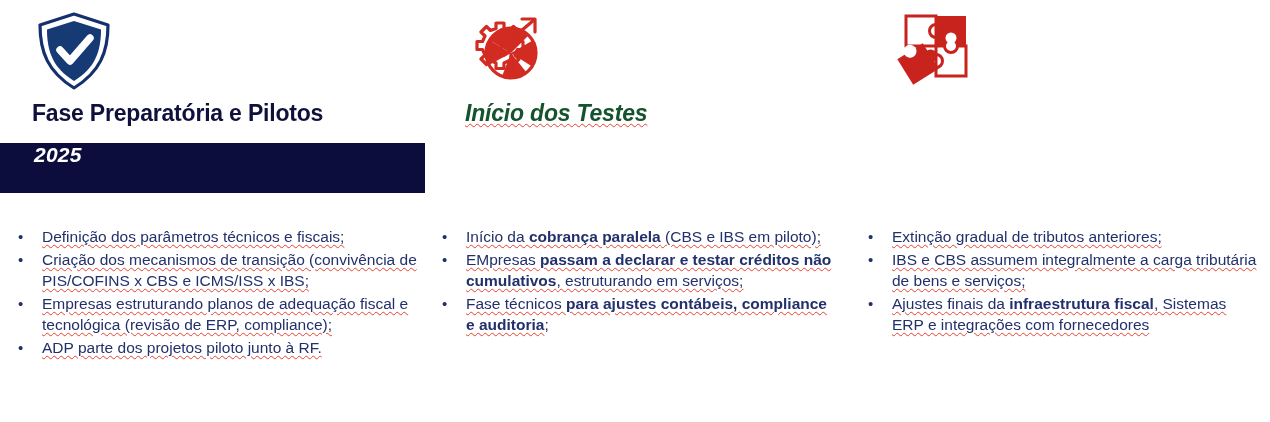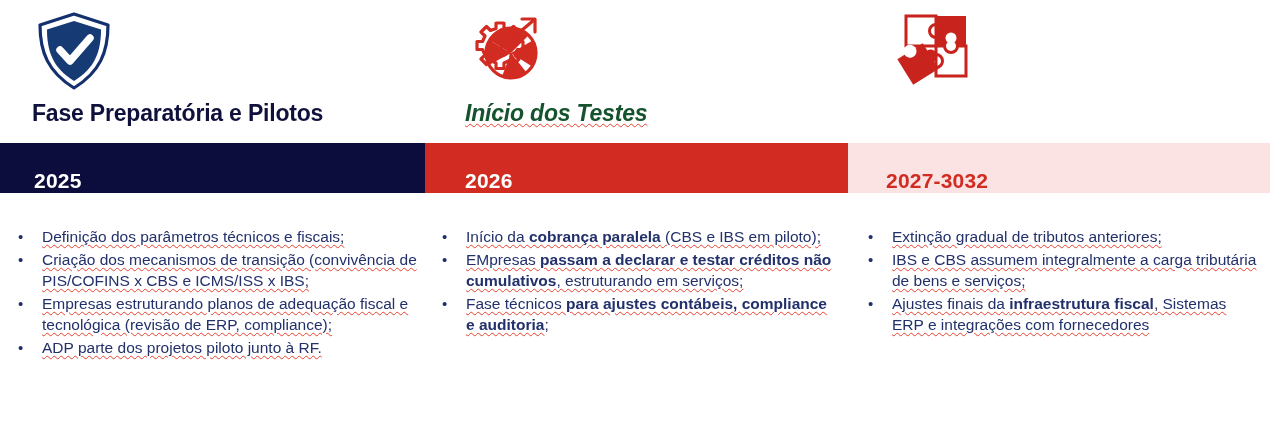--- a/index.html
+++ b/index.html
@@ -54,21 +54,22 @@
     text-decoration-thickness: 1px;
     text-underline-offset: 2px;
   }
 
   
   .band {
     position: absolute;
     top: 143px;
     height: 50px;
     display: flex;
-    align-items: flex-end;
+    align-items: flex-start;
+    font-style: italic;
   }
   .band .year {
     font-size: 21px;
     font-weight: bold;
     letter-spacing: 0.2px;
   }
   #band-1 { left: 0px;   width: 425px; background: #0c0c3d; }
   #band-1 .year { margin-left: 34px; color: #ffffff; }
   #band-2 { left: 425px; width: 423px; background: #d22b22; }
   #band-2 .year { margin-left: 40px; color: #ffffff; }
@@ -167,26 +168,20 @@
   <div class="phase-title" id="title-1">
     <span>Fase Preparatória e Pilotos</span>
   </div>
   <div class="phase-title" id="title-2">
     <span class="sq">Início dos Testes</span>
   </div>
 
   <div class="band" id="band-1">
     <span class="year">2025</span>
   </div>
-  <div class="band" id="band-2">
-    <span class="year">2026</span>
-  </div>
-  <div class="band" id="band-3">
-    <span class="year">2027-3032</span>
-  </div>
 
   <div class="col" id="col-1">
       <div class="bullet-row">
         <span class="bullet-dot">•</span>
         <span class="bullet-text"><span class="sq">Definição dos parâmetros técnicos e fiscais;</span></span>
       </div>
       <div class="bullet-row">
         <span class="bullet-dot">•</span>
         <span class="bullet-text"><span class="sq">Criação dos mecanismos de transição (convivência de PIS/COFINS x CBS e ICMS/ISS x IBS;</span></span>
       </div>

